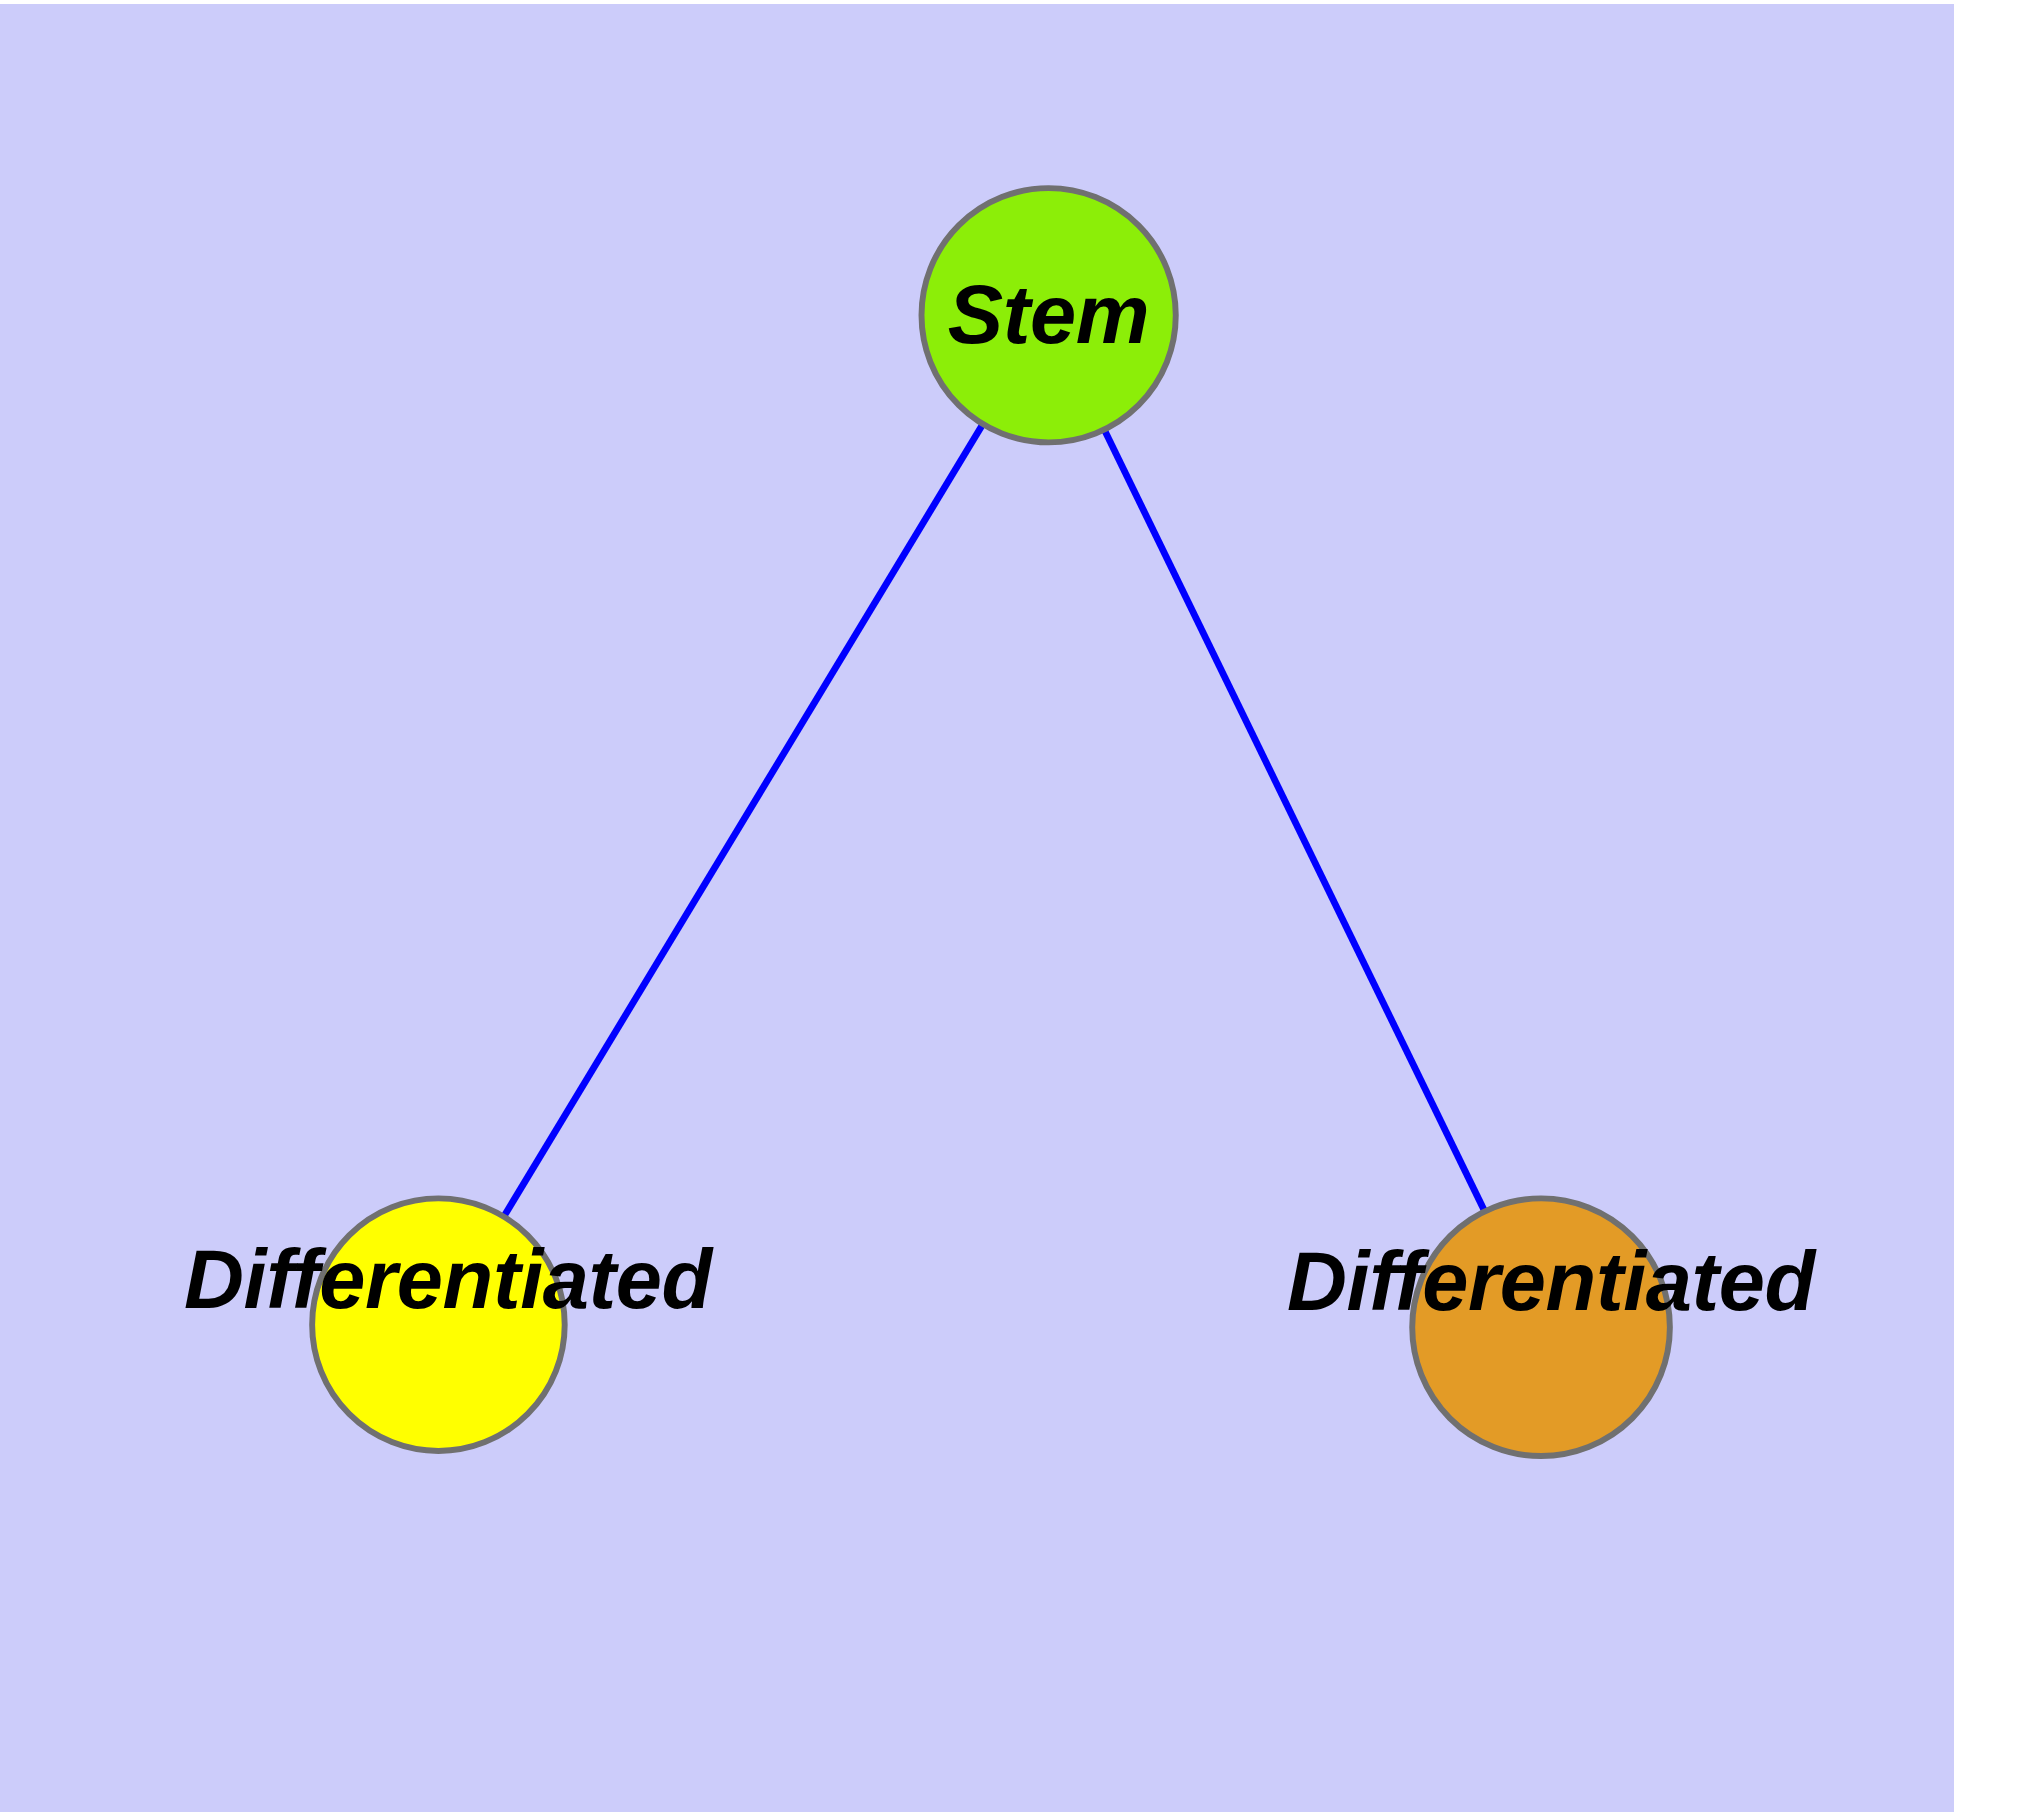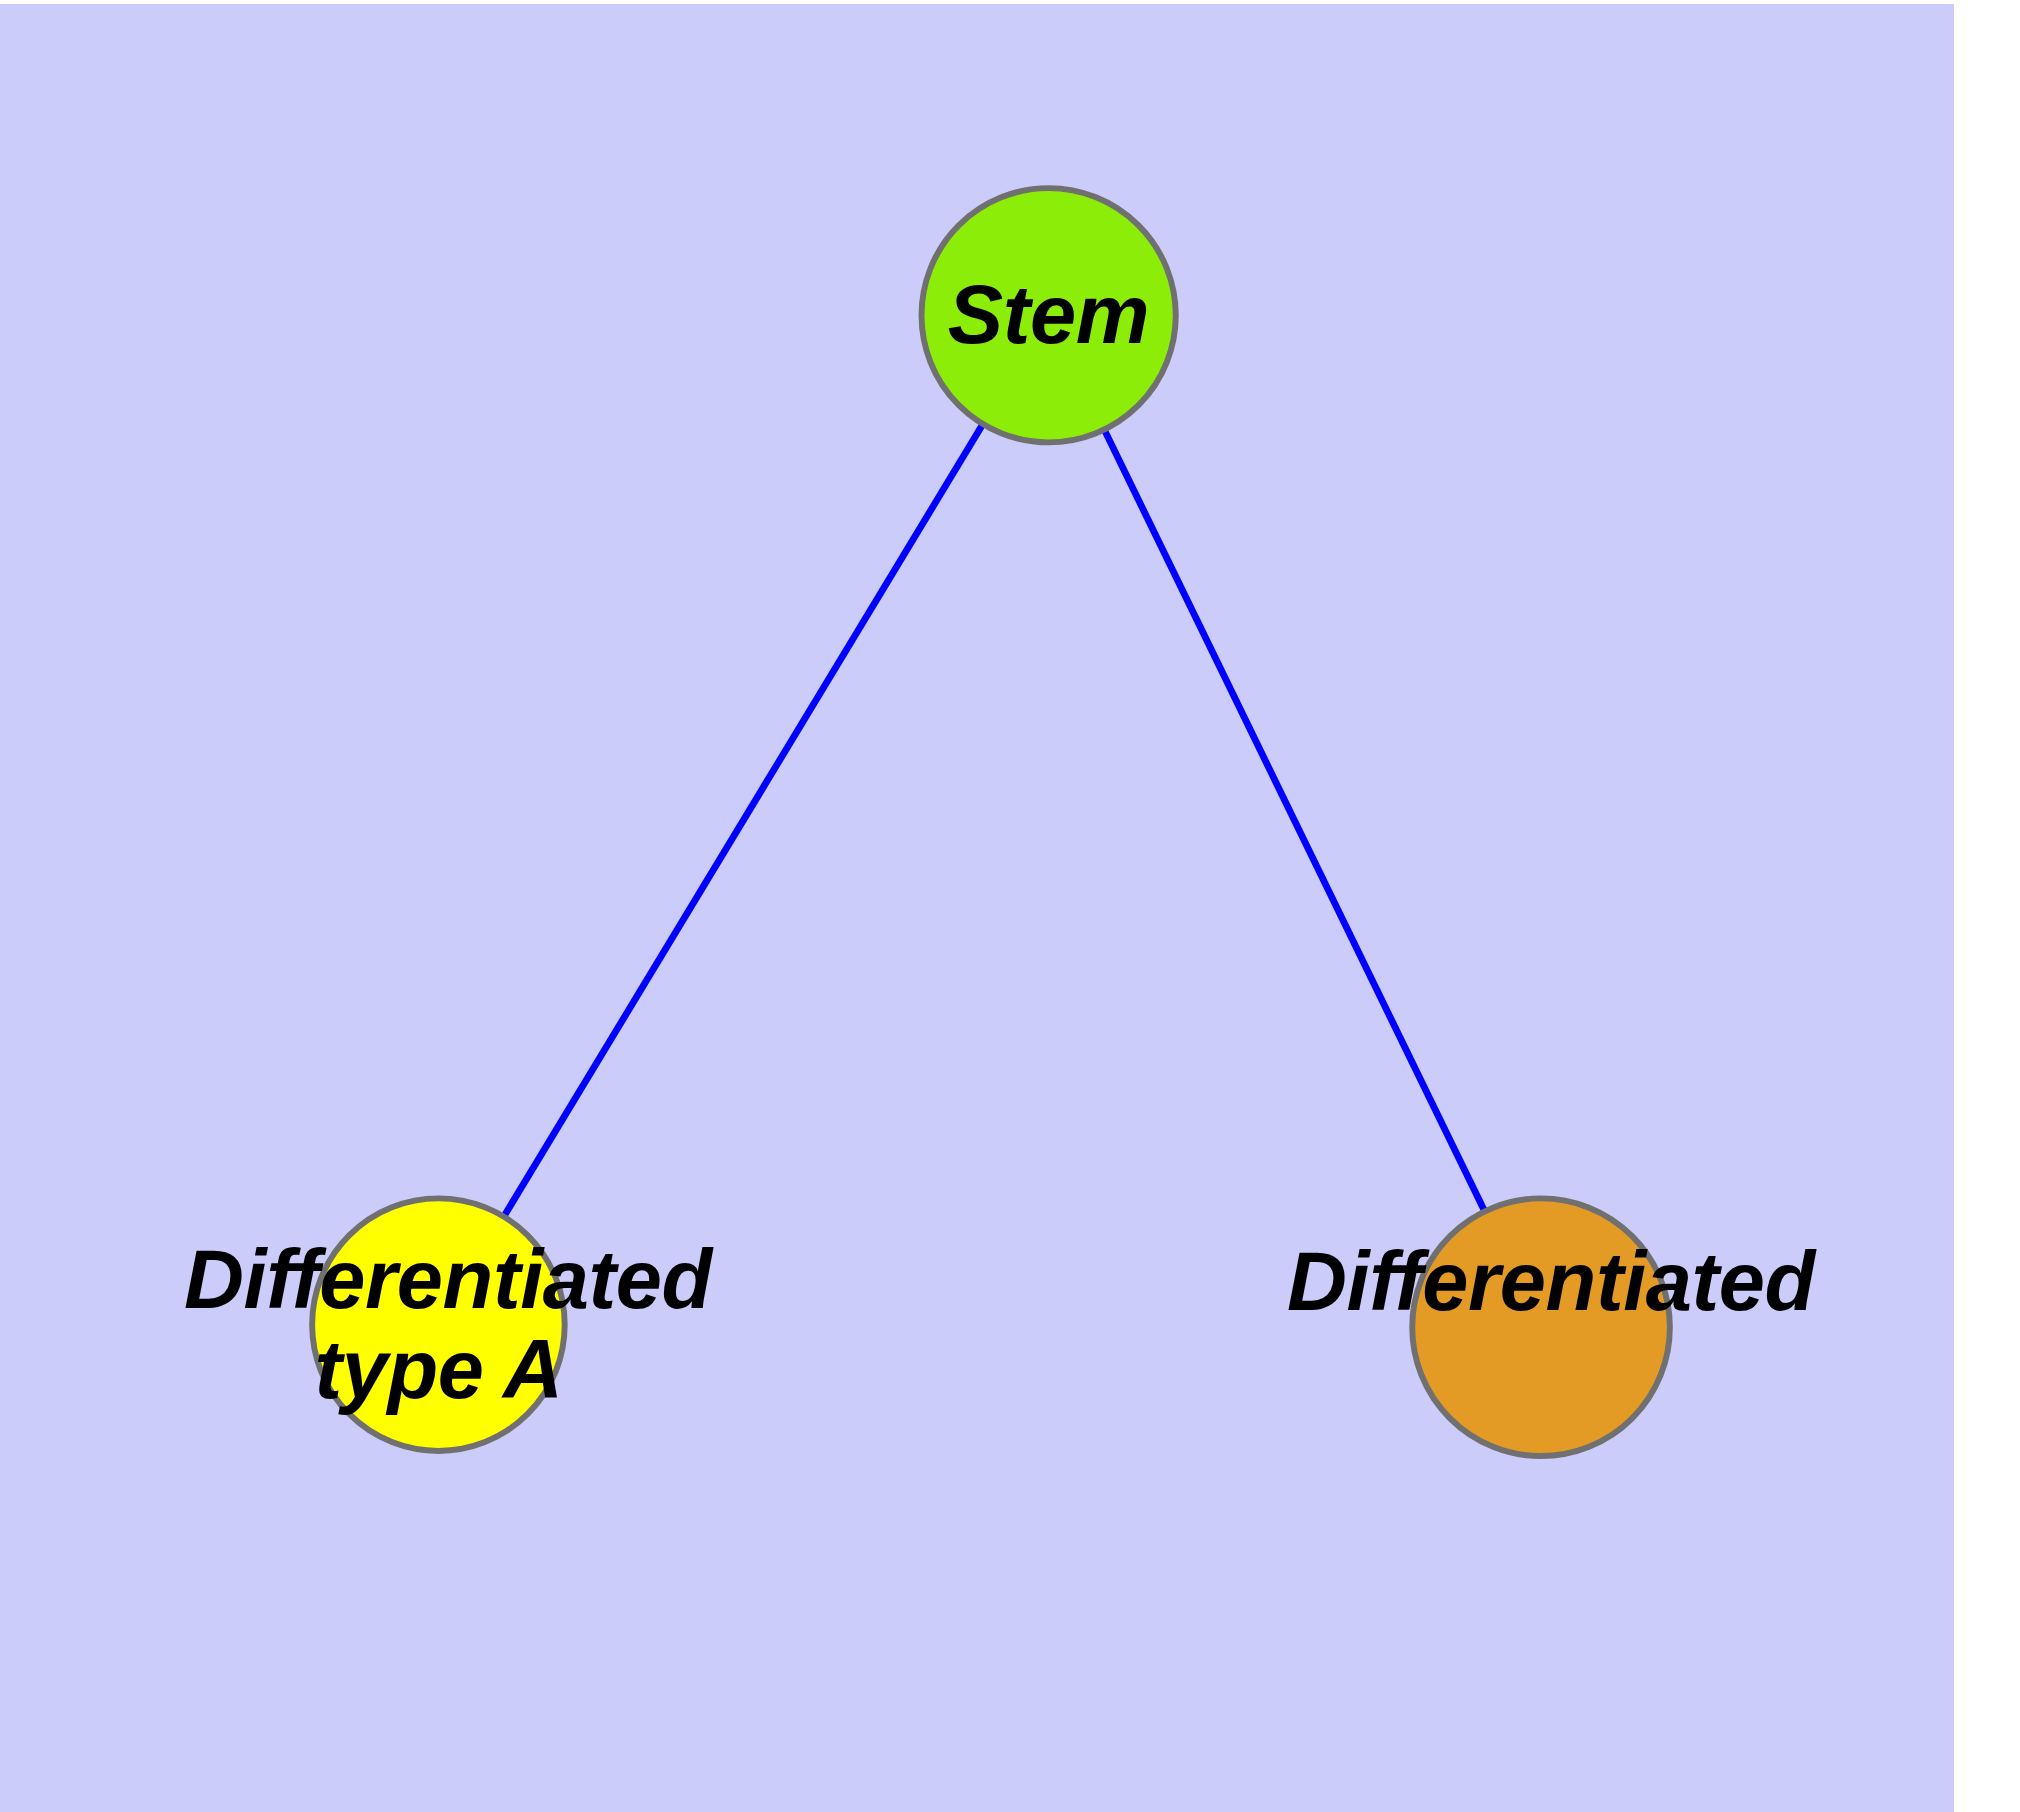--- a/index.html
+++ b/index.html
@@ -81,18 +81,18 @@
 
     <g>
       <circle class="node-circle" cx="1237" cy="372" r="150" fill="#8cee08" stroke="#707070" stroke-width="7"></circle>
       <circle class="node-circle" cx="517" cy="1563" r="149" fill="#ffff00" stroke="#707070" stroke-width="7"></circle>
       <circle class="node-circle" cx="1818" cy="1566" r="152" fill="#e39b26" stroke="#707070" stroke-width="7"></circle>
     </g>
   </svg>
 
   <div class="node-label" id="label-stem" style="color: rgb(0, 0, 0); left: 794px; top: 270px;">Stem</div>
 
-  <div class="node-label" id="label-diff-a" style="color: rgb(0, 0, 0); left: 184px; top: 1235px;"><span>Differentiated</span><br><span>type A</span></div>
+  <div class="node-label" id="label-diff-a" style="color: rgb(0, 0, 0); left: 184px; top: 1235px;"><span>Differentiated</span><br></div>
 
   <div class="node-label" id="label-diff-b" style="color: rgb(0, 0, 0); left: 1287px; top: 1237px;"><span>Differentiated</span><br></div>
 
 </div>
 
 
 </body></html>

